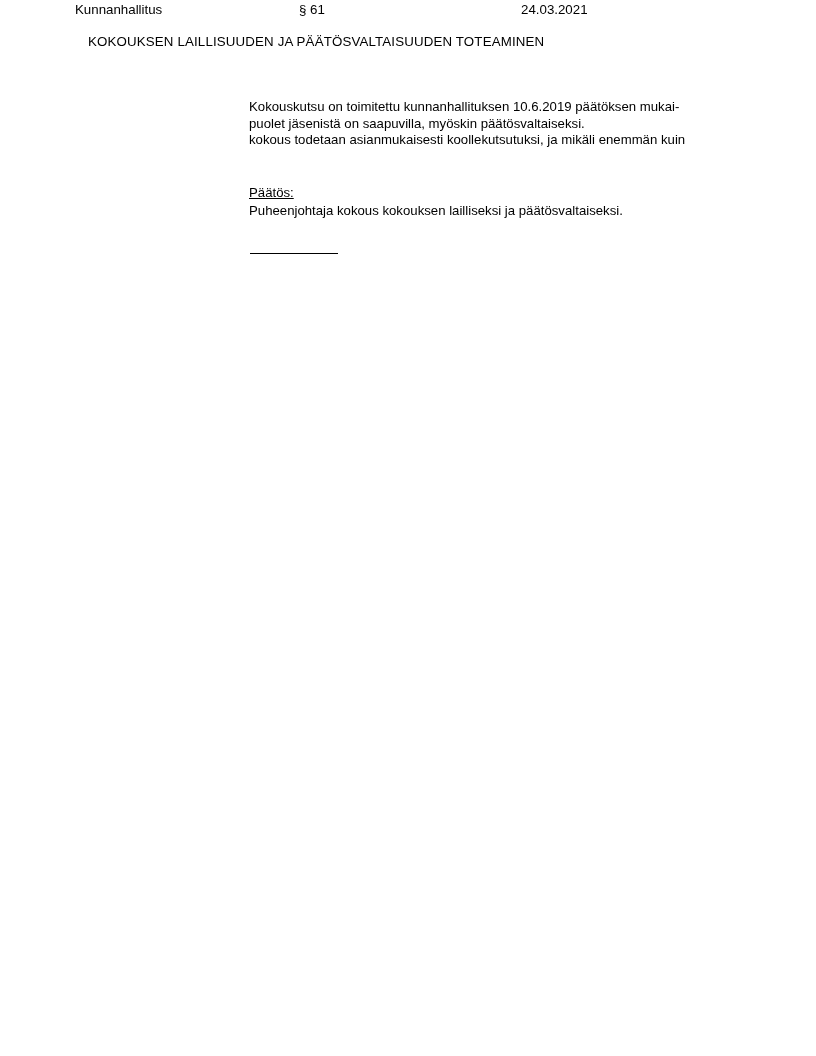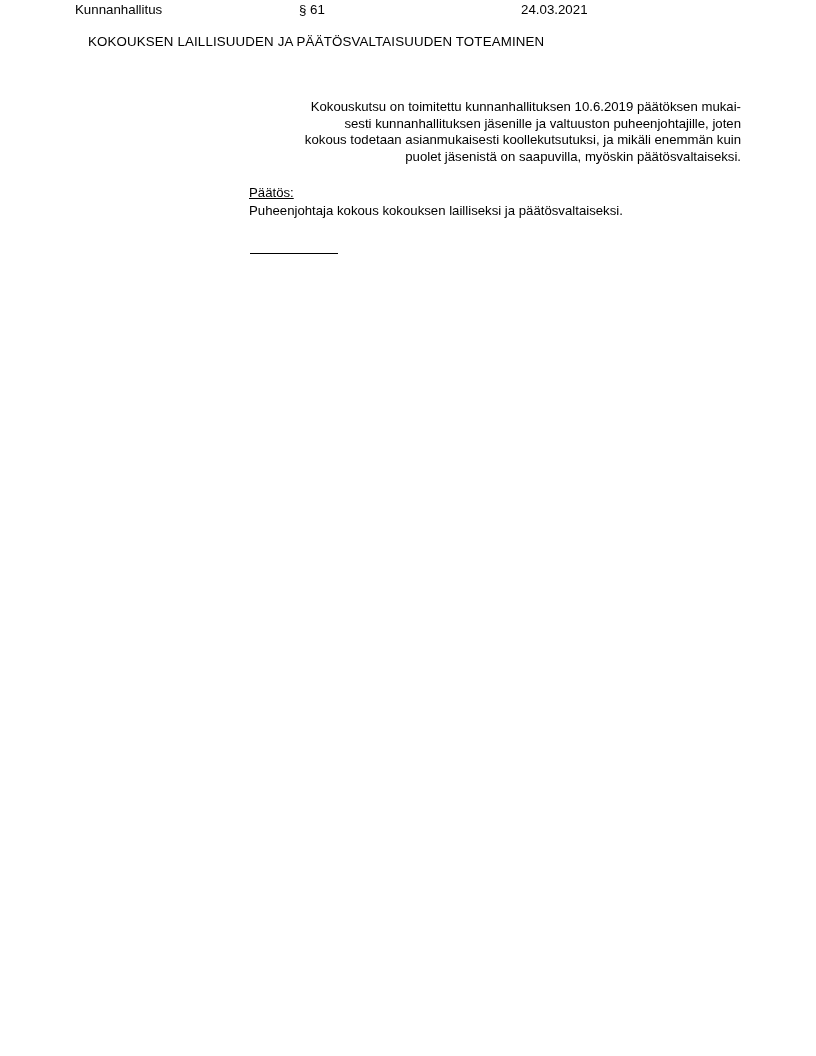--- a/index.html
+++ b/index.html
@@ -78,21 +78,21 @@
   .body-block {
     position: absolute;
     left: 249px;
     top: 99px;
     width: 492px;
   }
   .body-paragraph {
     font-size: 13.2px;
     line-height: 16.6px;
     margin: 0;
-    text-align: right;
+    text-align: left;
   }
   .body-paragraph .line {
     display: block;
     white-space: nowrap;
   }
 
   .decision-block {
     position: absolute;
     left: 249px;
     top: 183px;
@@ -133,23 +133,22 @@
     <span class="header-section">§ 61</span>
     <span class="header-date">24.03.2021</span>
   </div>
 
   <div class="doc-title">KOKOUKSEN LAILLISUUDEN JA PÄÄTÖSVALTAISUUDEN TOTEAMINEN</div>
 
 
   <div class="body-block">
     <p class="body-paragraph">
       <span class="line">Kokouskutsu on toimitettu kunnanhallituksen 10.6.2019 päätöksen mukai-</span>
-      <span class="line">sesti kunnanhallituksen jäsenille ja valtuuston puheenjohtajille, joten</span>
+      <span class="line">puolet jäsenistä on saapuvilla, myöskin päätösvaltaiseksi.</span>
       <span class="line">kokous todetaan asianmukaisesti koollekutsutuksi, ja mikäli enemmän kuin</span>
-      <span class="line">puolet jäsenistä on saapuvilla, myöskin päätösvaltaiseksi.</span>
     </p>
   </div>
 
   <div class="decision-block">
     <span class="decision-label">Päätös:</span>
     <span class="decision-text">Puheenjohtaja kokous kokouksen lailliseksi ja päätösvaltaiseksi.</span>
   </div>
 
   <div class="separator-rule"></div>
 

